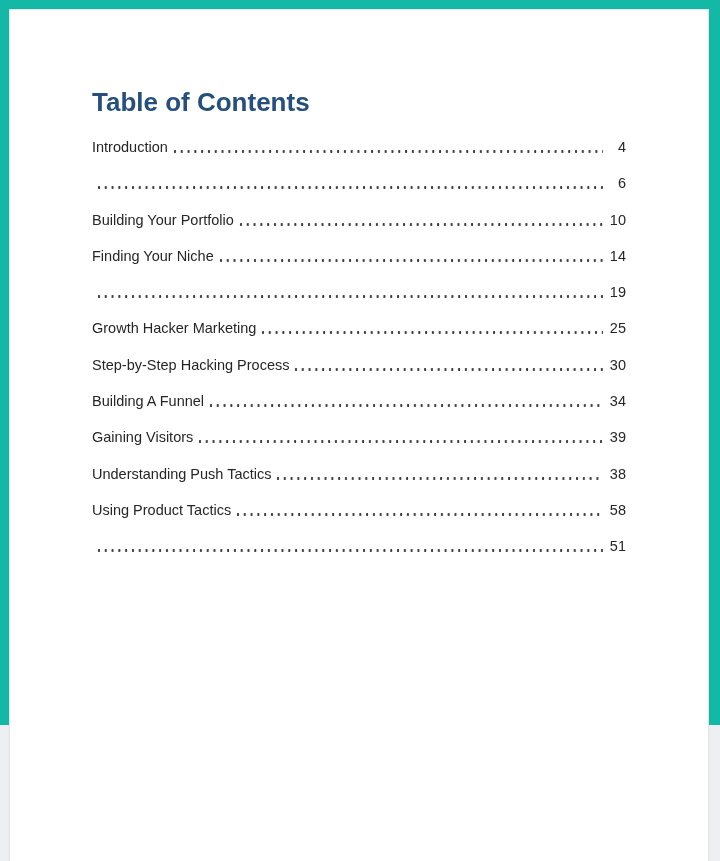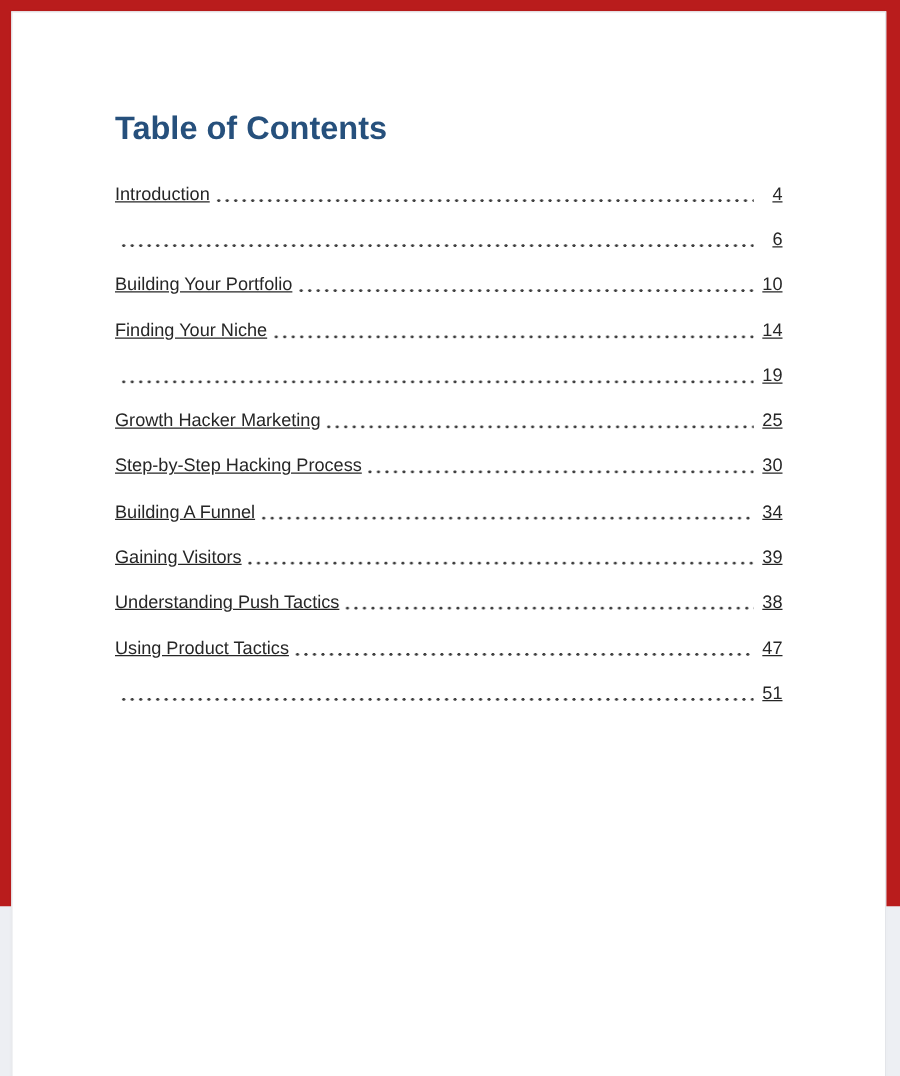--- a/index.html
+++ b/index.html
@@ -8,21 +8,21 @@
     width: 720px;
     height: 861px;
     background: #edeff3;
     font-family: "Liberation Sans", sans-serif;
     overflow: hidden;
   }
   .viewport {
     position: relative;
     width: 720px;
     height: 725px;
-    background: #b91c1c;
+    background: #14b8a6;
   }
   .paper {
     position: absolute;
     left: 9px;
     top: 9px;
     width: 700px;
     height: 980px; 
     background: #ffffff;
     border: 1px solid #e3e5e9;
     box-sizing: border-box;
@@ -37,26 +37,25 @@
     line-height: 28px;
     font-weight: bold;
     color: #26507c;
     letter-spacing: 0px;
   }
   .toc-list {
     margin-top: 22px;
   }
   .toc-row {
     display: flex;
-    align-items: center;
+    align-items: flex-start;
     height: 36.3px;
     font-size: 14.5px;
     color: #262626;
     cursor: pointer;
-    text-decoration: underline;
   }
   .toc-row-inner {
     display: flex;
     width: 100%;
     align-items: flex-end;
   }
   .toc-label {
     white-space: nowrap;
     line-height: 19px;
   }
@@ -159,21 +158,21 @@
       <span class="toc-label">Understanding Push Tactics</span>
       <span class="toc-dots"></span>
       <span class="toc-page">38</span>
     </div>
   </div>
 
   <div class="toc-row">
     <div class="toc-row-inner">
       <span class="toc-label">Using Product Tactics</span>
       <span class="toc-dots"></span>
-      <span class="toc-page">47</span>
+      <span class="toc-page">58</span>
     </div>
   </div>
 
   <div class="toc-row">
     <div class="toc-row-inner">
       <span class="toc-dots"></span>
       <span class="toc-page">51</span>
     </div>
   </div>
 </div>

